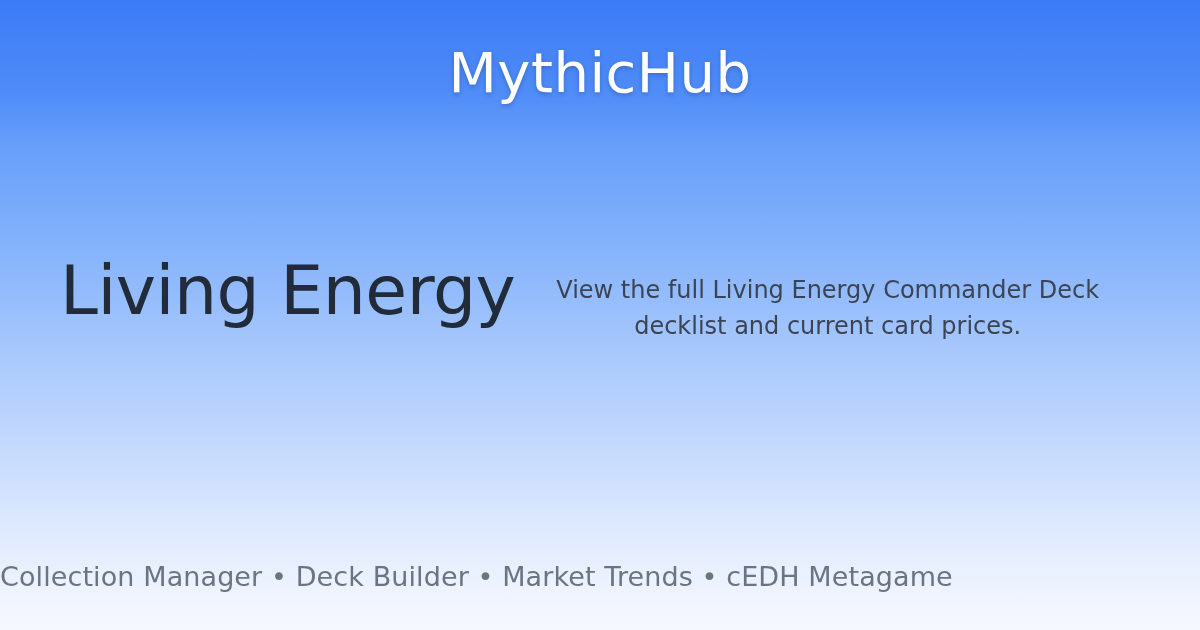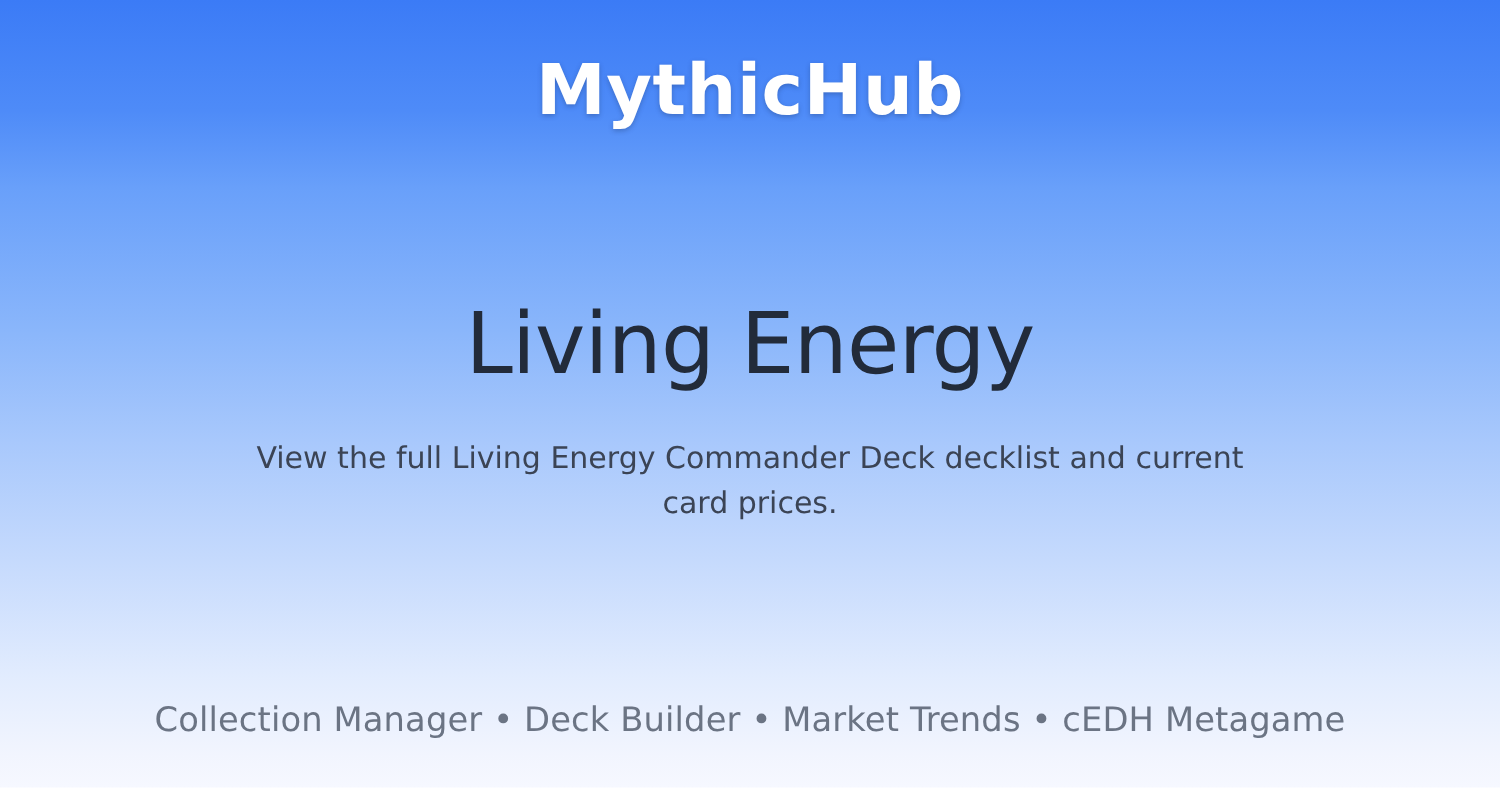--- a/index.html
+++ b/index.html
@@ -40,36 +40,36 @@
   .brand-row {
     width: 100%;
     display: flex;
     justify-content: center;
     margin-top: 42px;
   }
 
   .brand-logo {
     font-family: "DejaVu Sans", sans-serif;
     font-size: 56px;
-    font-weight: 700;
+    font-weight: 400;
     letter-spacing: 0.5px;
     color: #ffffff;
     line-height: 1.1;
     text-shadow: 0 2px 4px rgba(23, 44, 86, 0.30);
     white-space: nowrap;
   }
 
   
   .center-block {
     position: absolute;
     left: 0;
     right: 0;
     top: 238px;
     display: flex;
-    flex-direction: column;
+    flex-direction: row;
     align-items: center;
     padding: 0 60px;
     box-sizing: border-box;
   }
 
   .deck-title {
     font-family: "DejaVu Sans", sans-serif;
     font-size: 68px;
     font-weight: 400;
     color: #222b3a;
@@ -91,21 +91,20 @@
     text-align: center;
   }
 
   
   .footer-row {
     position: absolute;
     left: 0;
     right: 0;
     bottom: 38px;
     display: flex;
-    justify-content: center;
   }
 
   .footer-links {
     font-family: "DejaVu Sans", sans-serif;
     font-size: 27px;
     font-weight: 400;
     color: #6b7484;
     letter-spacing: 0.1px;
     text-align: center;
     white-space: nowrap;

